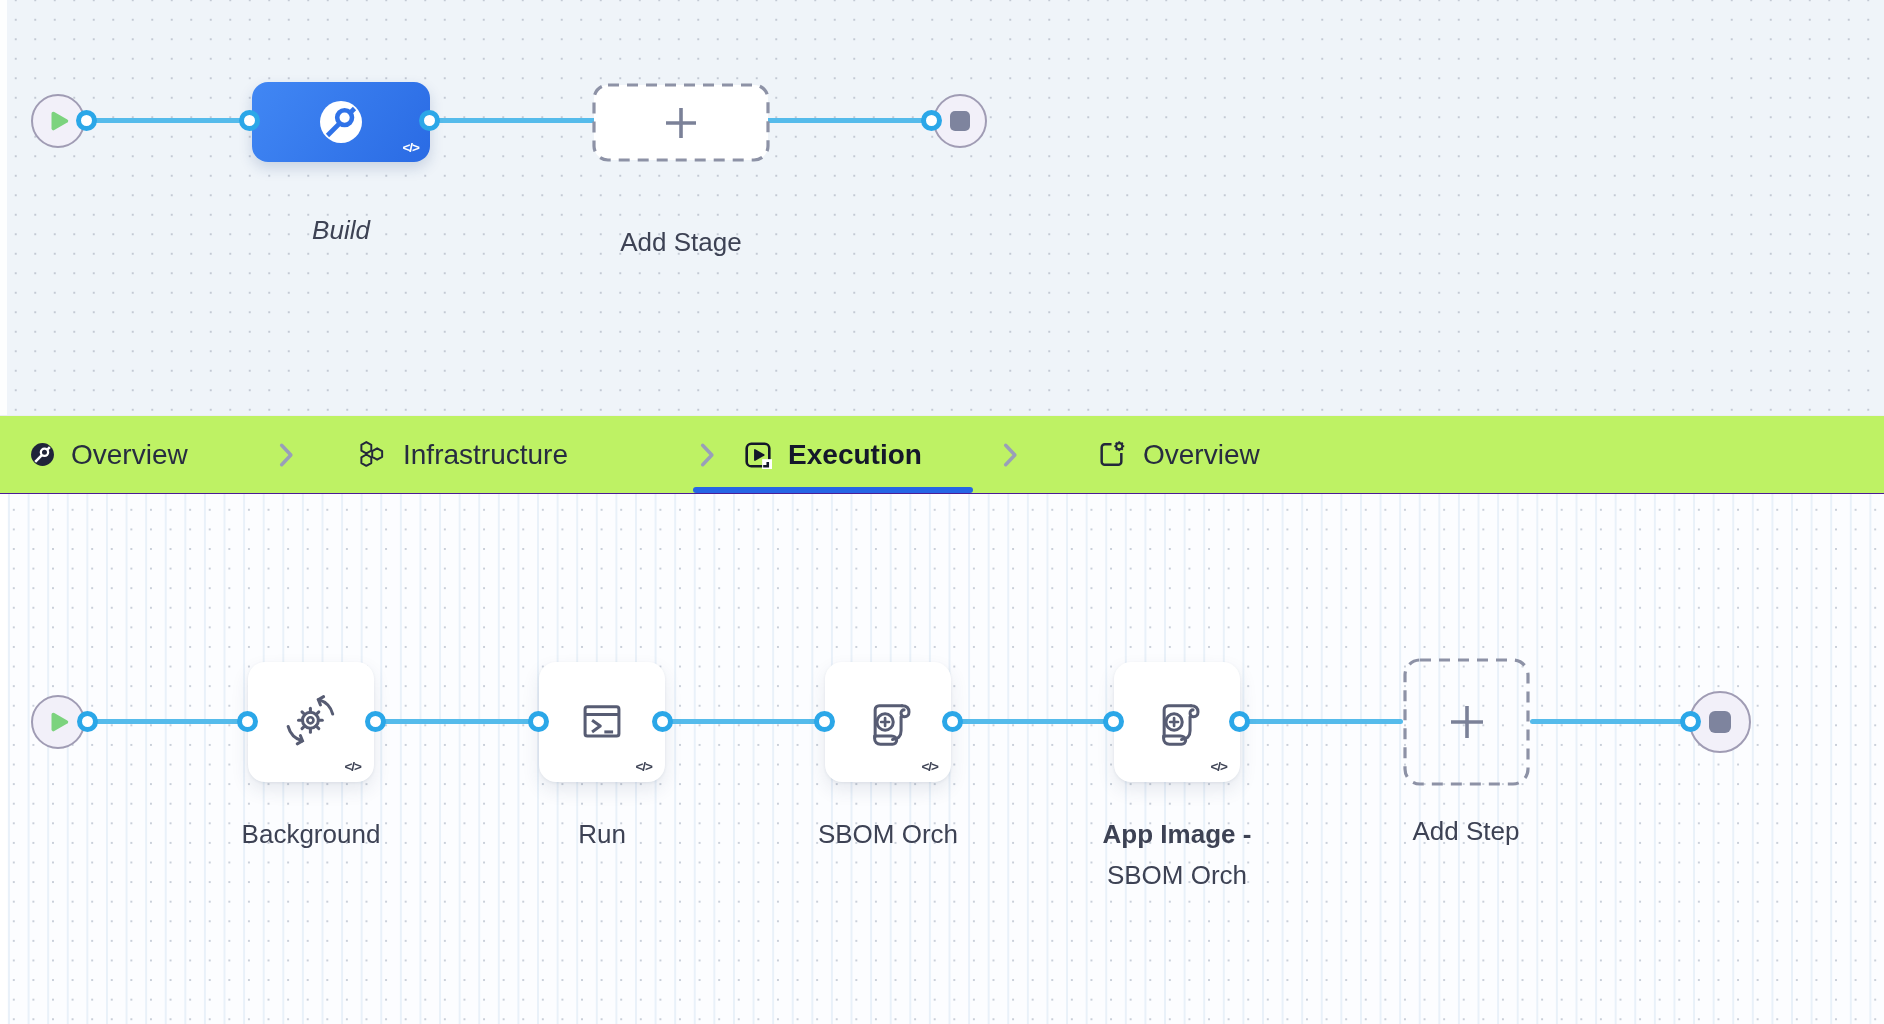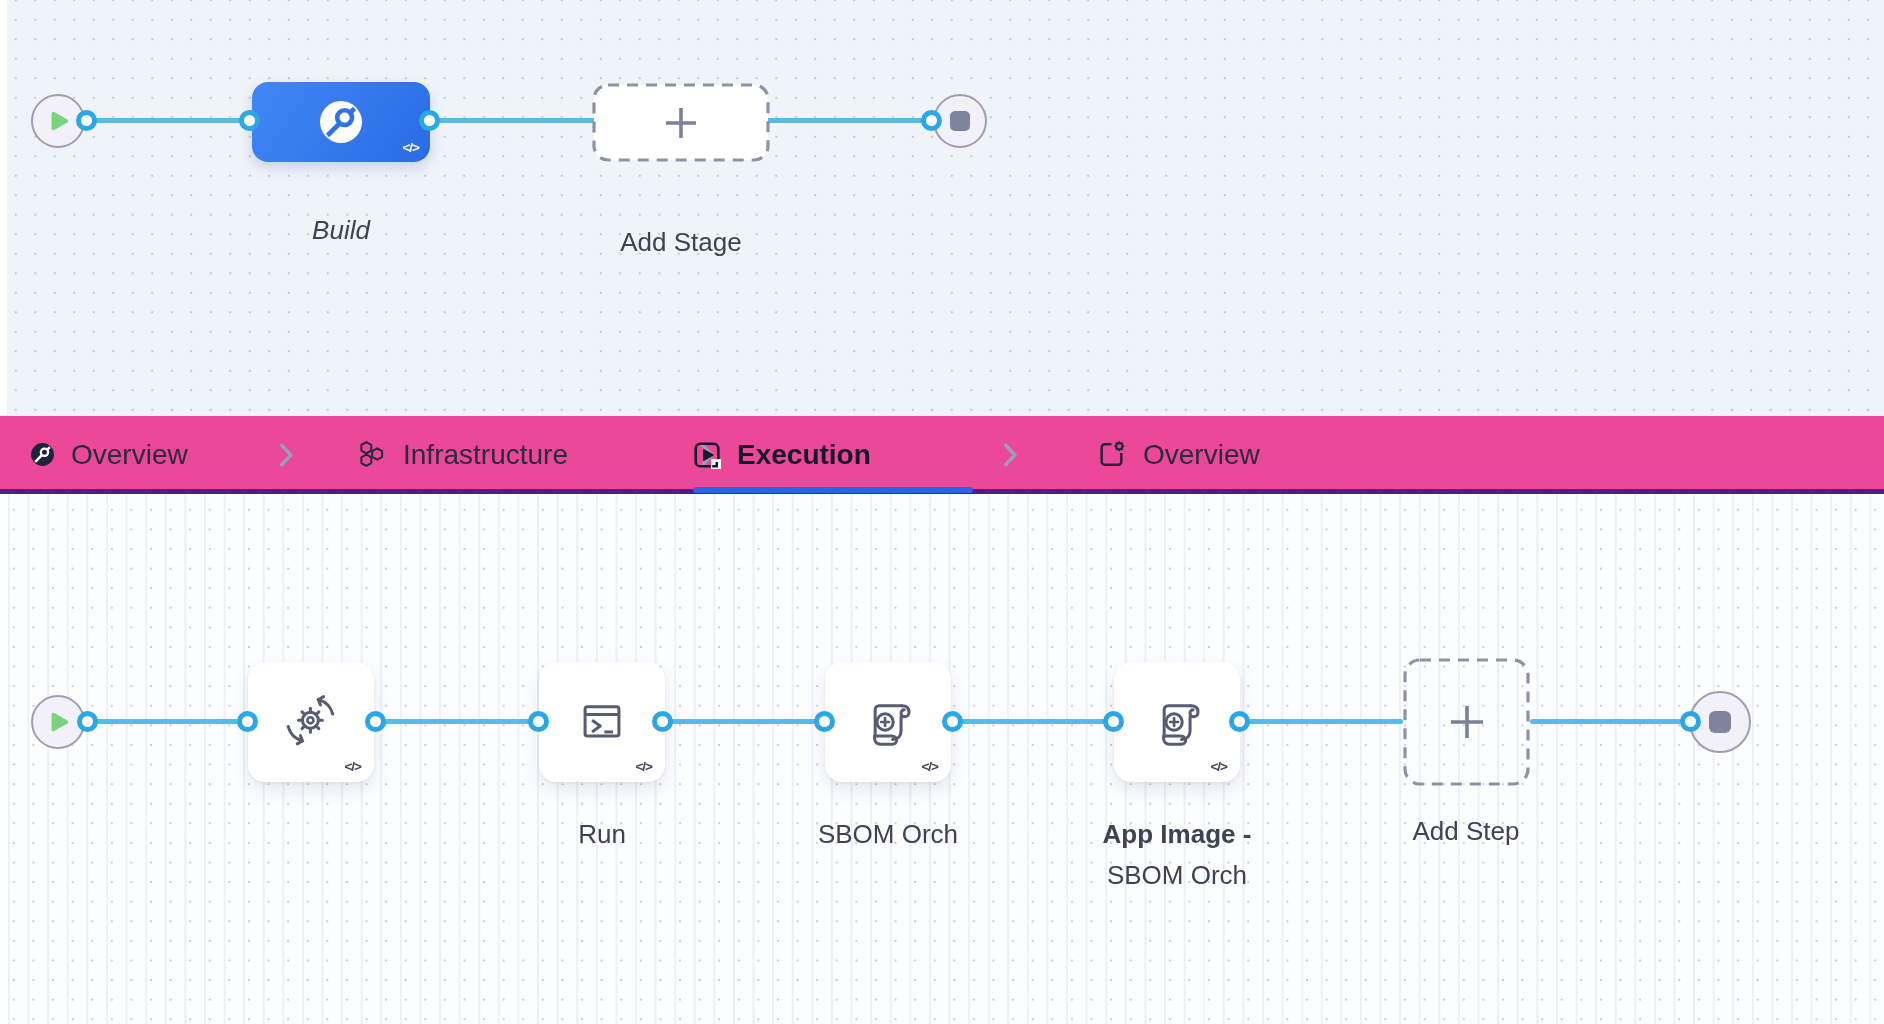--- a/index.html
+++ b/index.html
@@ -41,22 +41,22 @@
   .add-box svg.frame { position:absolute; inset:0; }
   .code-glyph { position:absolute; font-size:13.5px; font-weight:700; letter-spacing:-1px;
     line-height:1; }
   .code-glyph.on-blue { color:#fff; right:11px; bottom:8px; }
   .code-glyph.on-white { color:#3f4456; right:13px; bottom:9px; }
 
   .node-label { position:absolute; text-align:center; color:#3d4254; font-size:26px;
     line-height:41px; z-index:2; }
 
   
-  #tabbar { position:relative; width:1884px; height:79px; background:#ec4899;
-    border-top:1px solid #eceef3; border-bottom:5px solid #4c1d95; z-index:5; }
+  #tabbar { position:relative; width:1884px; height:79px; background:#bef264;
+    border-top:1px solid #eceef3; border-bottom:1px solid #4c1d95; z-index:5; }
   .tab-item { position:absolute; top:0; height:77px; display:flex; align-items:center;
     gap:16px; cursor:pointer; }
   .tab-label { font-size:28px; font-weight:500; color:#272c40; white-space:nowrap; }
   .tab-item.active .tab-label { font-weight:700; color:#14182a; }
   .tab-underline { position:absolute; left:0; bottom:0; width:100%; height:6px;
     border-radius:3px; background:#2565e6; }
   .tab-sep { position:absolute; top:0; height:77px; display:flex; align-items:center; }
 
   .icon { display:inline-flex; align-items:center; justify-content:center; }
 </style>
@@ -144,21 +144,21 @@
     </span>
     <span class="tab-label">Infrastructure</span>
   </div>
 
   <div class="tab-sep" style="left:699px;">
     <svg width="16" height="26" viewBox="0 0 14 24">
         <path d="M3 3 l8.5 9 -8.5 9" stroke="#999fb9" stroke-width="3.2" fill="none" stroke-linecap="round" stroke-linejoin="round"></path>
       </svg>
   </div>
 
-  <div class="tab-item active" style="left:693px; width:280px; ">
+  <div class="tab-item active" style="left:693px; width:280px; justify-content:center;">
     <span class="icon">
       <svg width="28" height="28" viewBox="0 0 27 27">
         <rect x="2.6" y="2.6" width="21.8" height="21.8" rx="4.5" fill="none" stroke="#14182a" stroke-width="2.5"></rect>
         <rect x="17.5" y="17.5" width="9.5" height="9.5" fill="#ffffff"></rect>
         <path d="M18.5 24.4 H22.9 V20.2" fill="none" stroke="#14182a" stroke-width="2.5"></path>
         <polygon points="10.5,8.6 19,13.5 10.5,18.4" fill="#14182a" stroke="#14182a" stroke-width="1.6" stroke-linejoin="round"></polygon>
       </svg>
     </span>
     <span class="tab-label">Execution</span>
     <span class="tab-underline"></span>
@@ -286,20 +286,23 @@
   <div class="port" style="left:237px;  top:217px;"></div>
   <div class="port" style="left:365px;  top:217px;"></div>
   <div class="port" style="left:528px;  top:217px;"></div>
   <div class="port" style="left:652px;  top:217px;"></div>
   <div class="port" style="left:814px;  top:217px;"></div>
   <div class="port" style="left:942px;  top:217px;"></div>
   <div class="port" style="left:1103px; top:217px;"></div>
   <div class="port" style="left:1229px; top:217px;"></div>
   <div class="port" style="left:1680px; top:217px;"></div>
 
+  <div class="node-label" style="left:211px; top:320px; width:200px;">
+    <span>Background</span>
+  </div>
   <div class="node-label" style="left:502px; top:320px; width:200px;">
     <span>Run</span>
   </div>
   <div class="node-label" style="left:778px; top:320px; width:220px;">
     <span style="display:block;">SBOM Orch</span>
   </div>
   <div class="node-label" style="left:1067px; top:320px; width:220px;">
     <span style="display:block;font-weight:bold;">App Image -</span>
     <span style="display:block;">SBOM Orch</span>
   </div>

